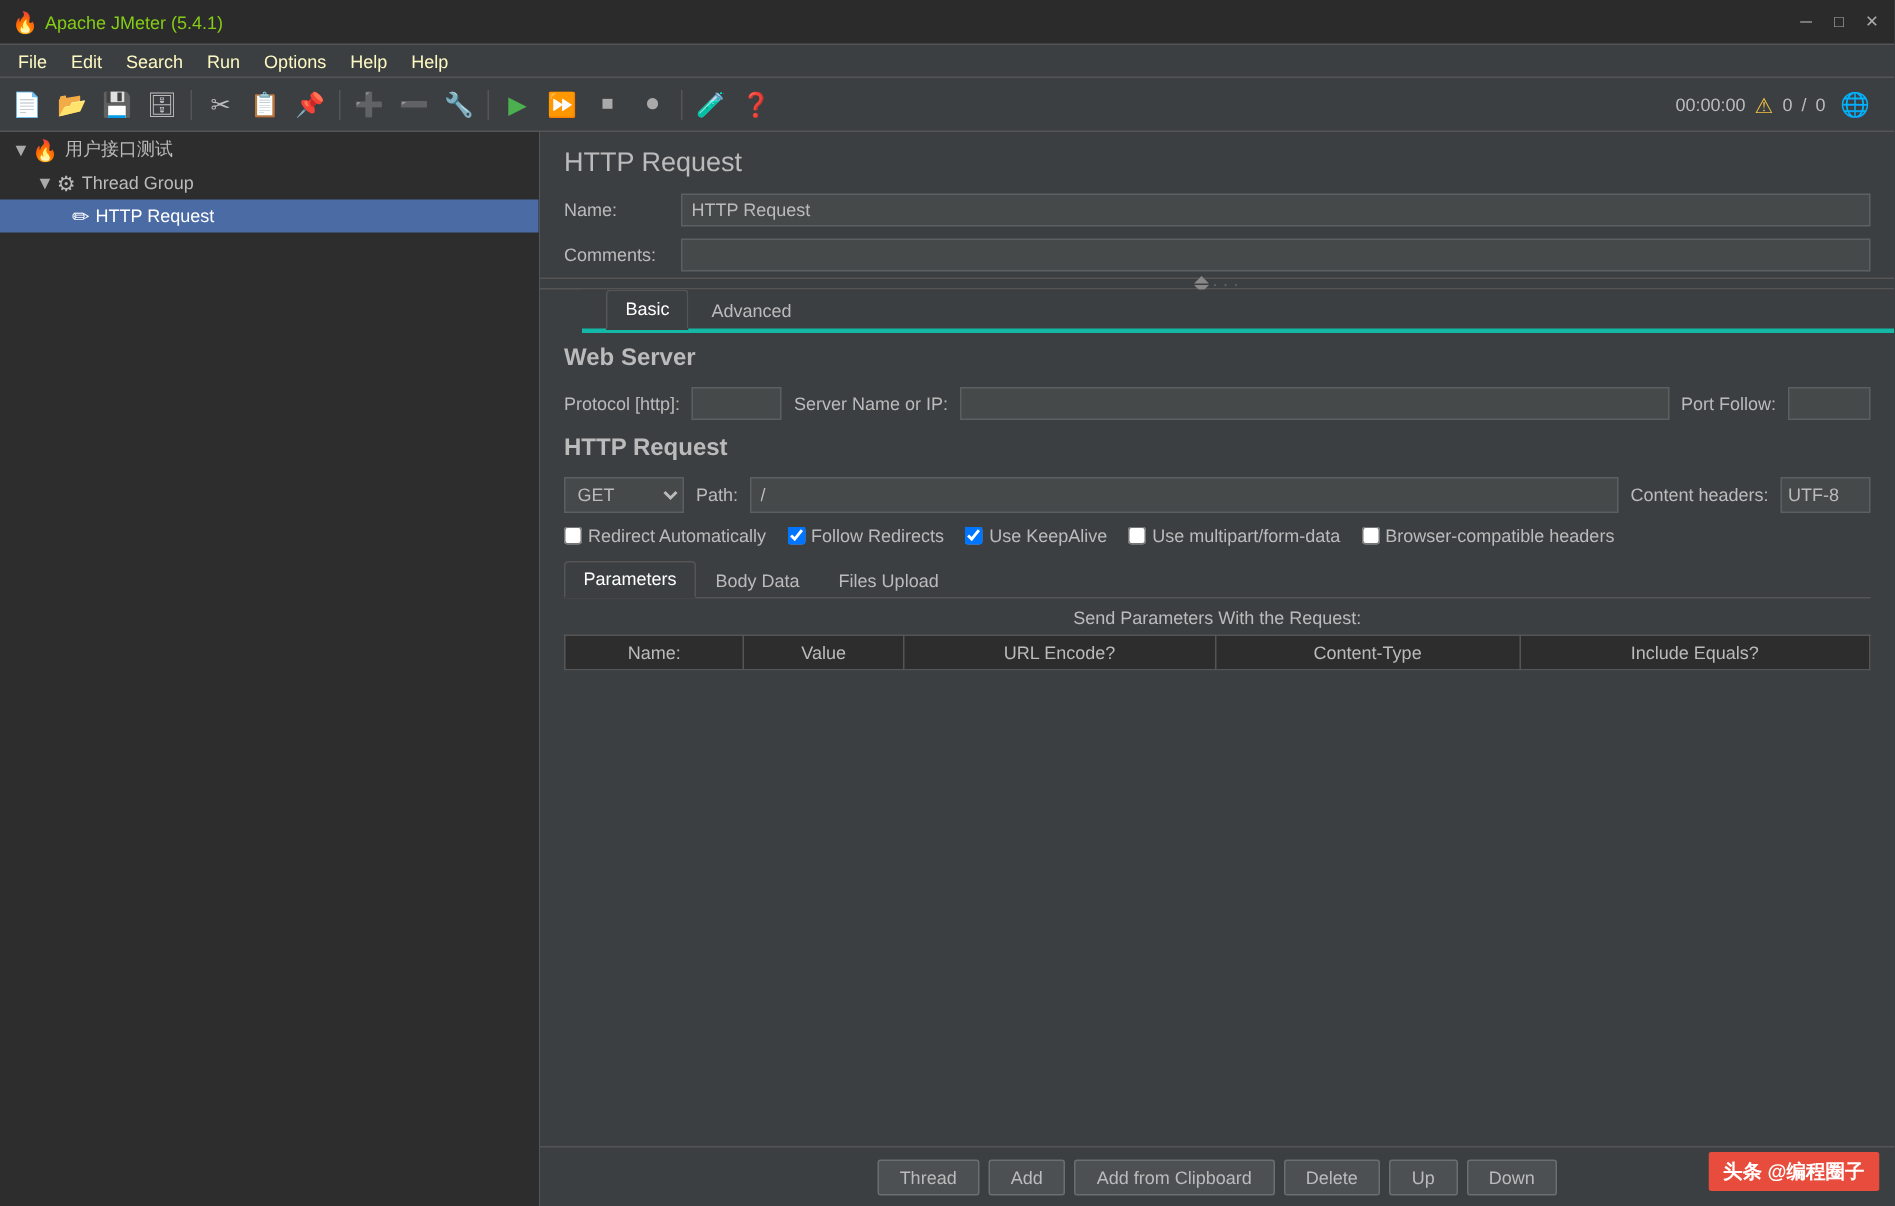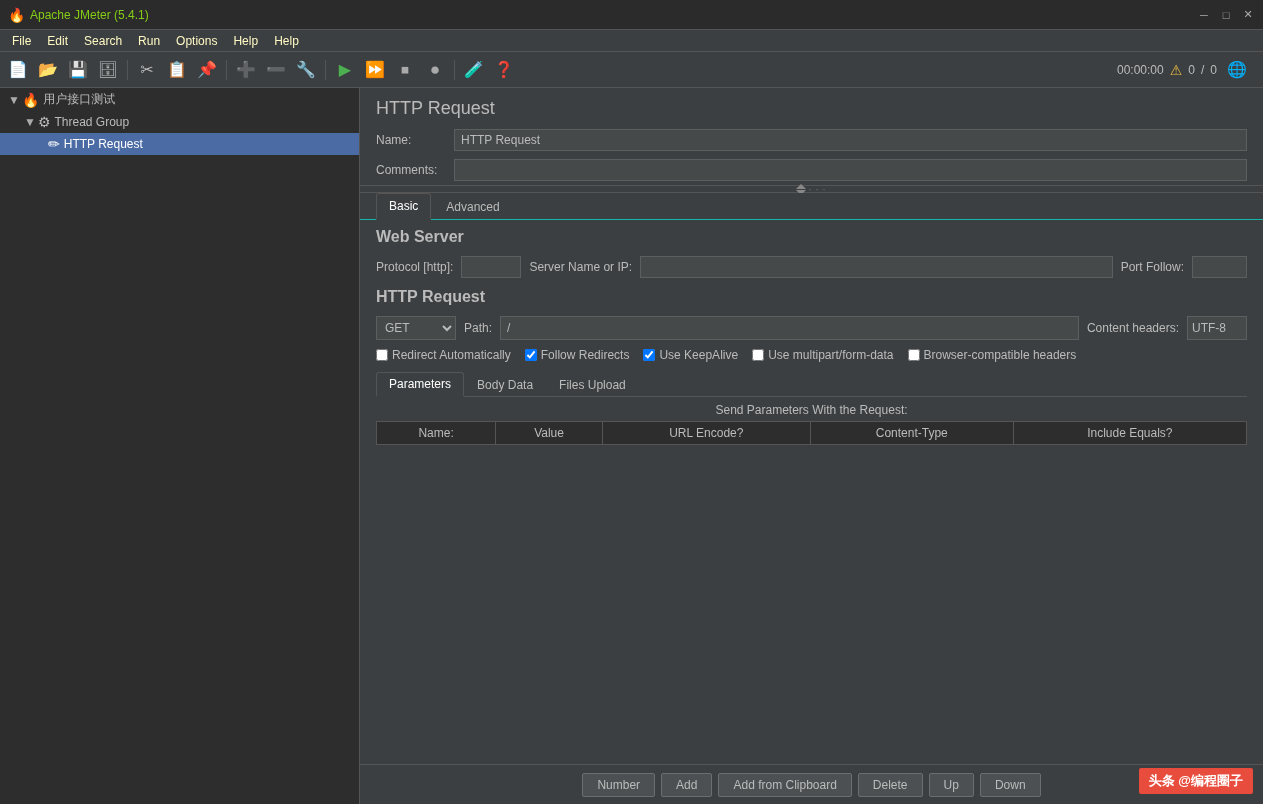--- a/index.html
+++ b/index.html
@@ -170,22 +170,23 @@
       justify-content: center;
       cursor: row-resize;
     }
     .panel-divider-dots { color: #666; letter-spacing: 3px; }
 
     
     .tabs-bar {
       display: flex;
       align-items: flex-end;
       padding: 0 16px;
-      border-bottom: 1px solid #14b8a6;
-      background: #3c3f41;
+      border-bottom: 3px solid #14b8a6;
+      background: #3c3f41;
+      margin-left: 28px;
     }
     .tab {
       padding: 5px 12px;
       cursor: pointer;
       font-size: 12px;
       color: #bbbbbb;
       border: 1px solid transparent;
       border-bottom: none;
       margin-right: 2px;
       border-radius: 3px 3px 0 0;
@@ -587,21 +588,21 @@
         </tbody>
       </table>
 
       <div class="table-area" style="height: 220px;"></div>
     </div>
 
   </div>
 </div>
 
 <div id="bottom-bar">
-  <button class="action-btn">Number</button>
+  <button class="action-btn">Thread</button>
   <button class="action-btn">Add</button>
   <button class="action-btn">Add from Clipboard</button>
   <button class="action-btn">Delete</button>
   <button class="action-btn">Up</button>
   <button class="action-btn">Down</button>
 </div>
 
 <div id="watermark">头条 @编程圈子</div>
 
 </body></html>

